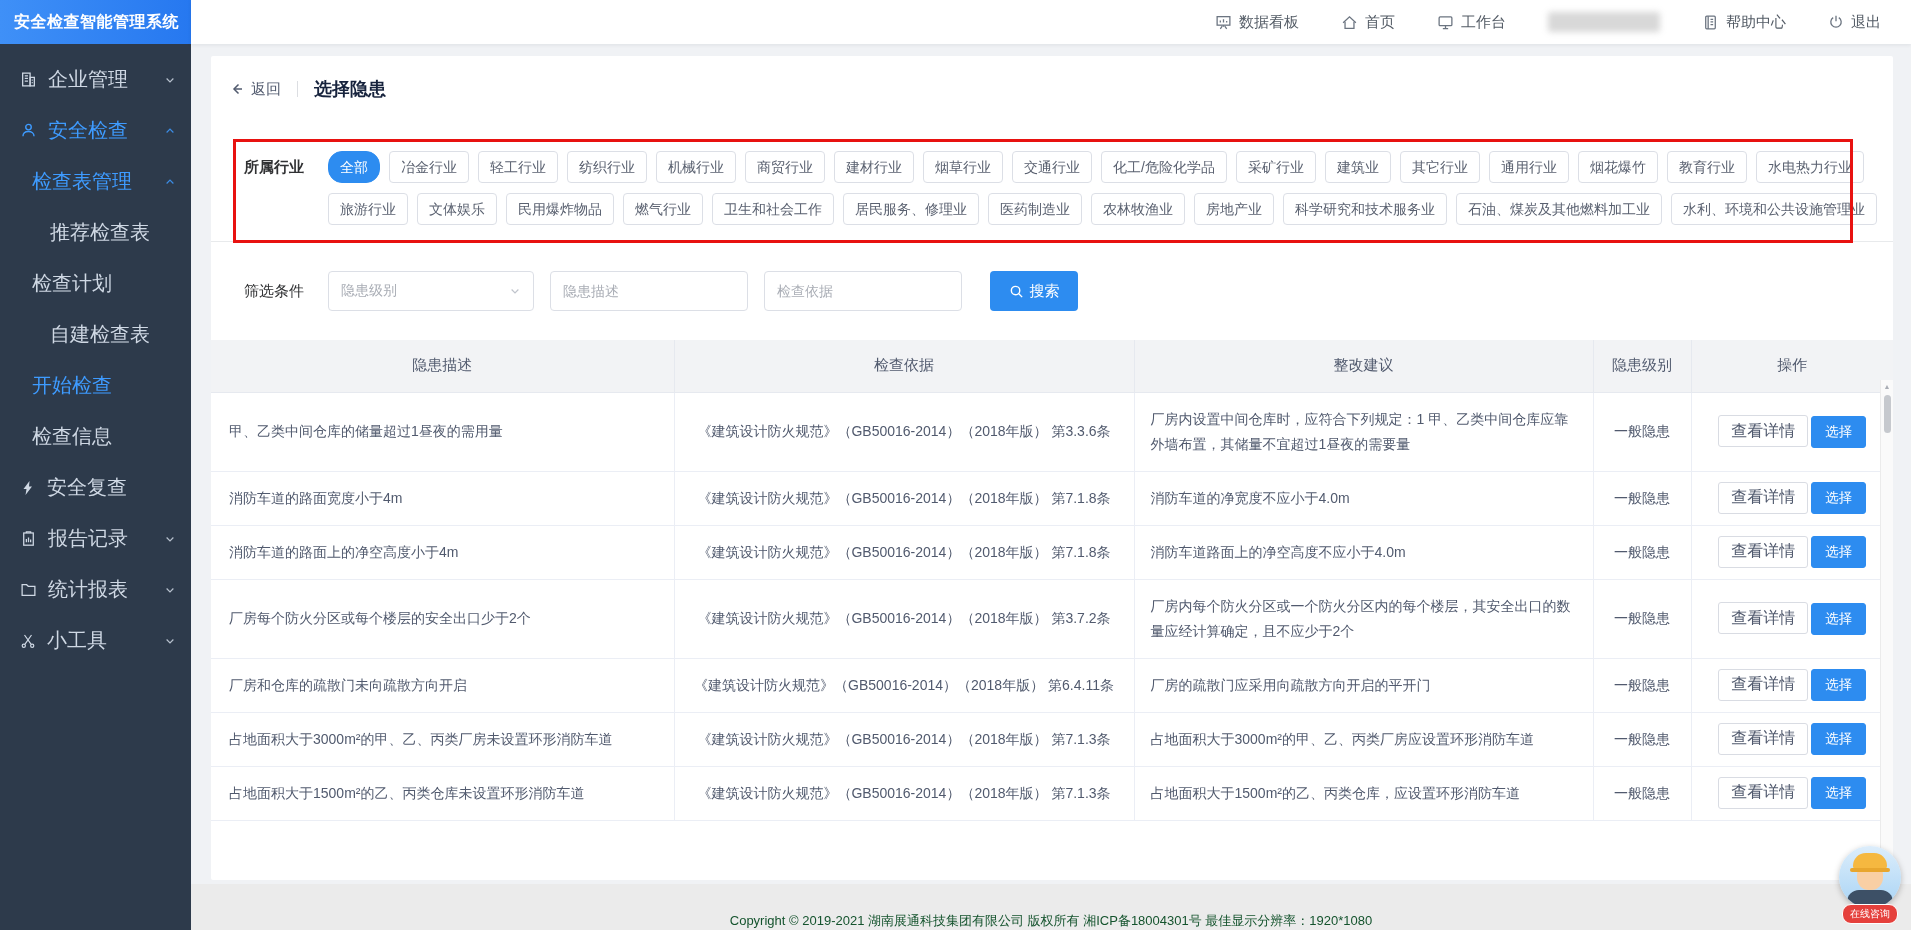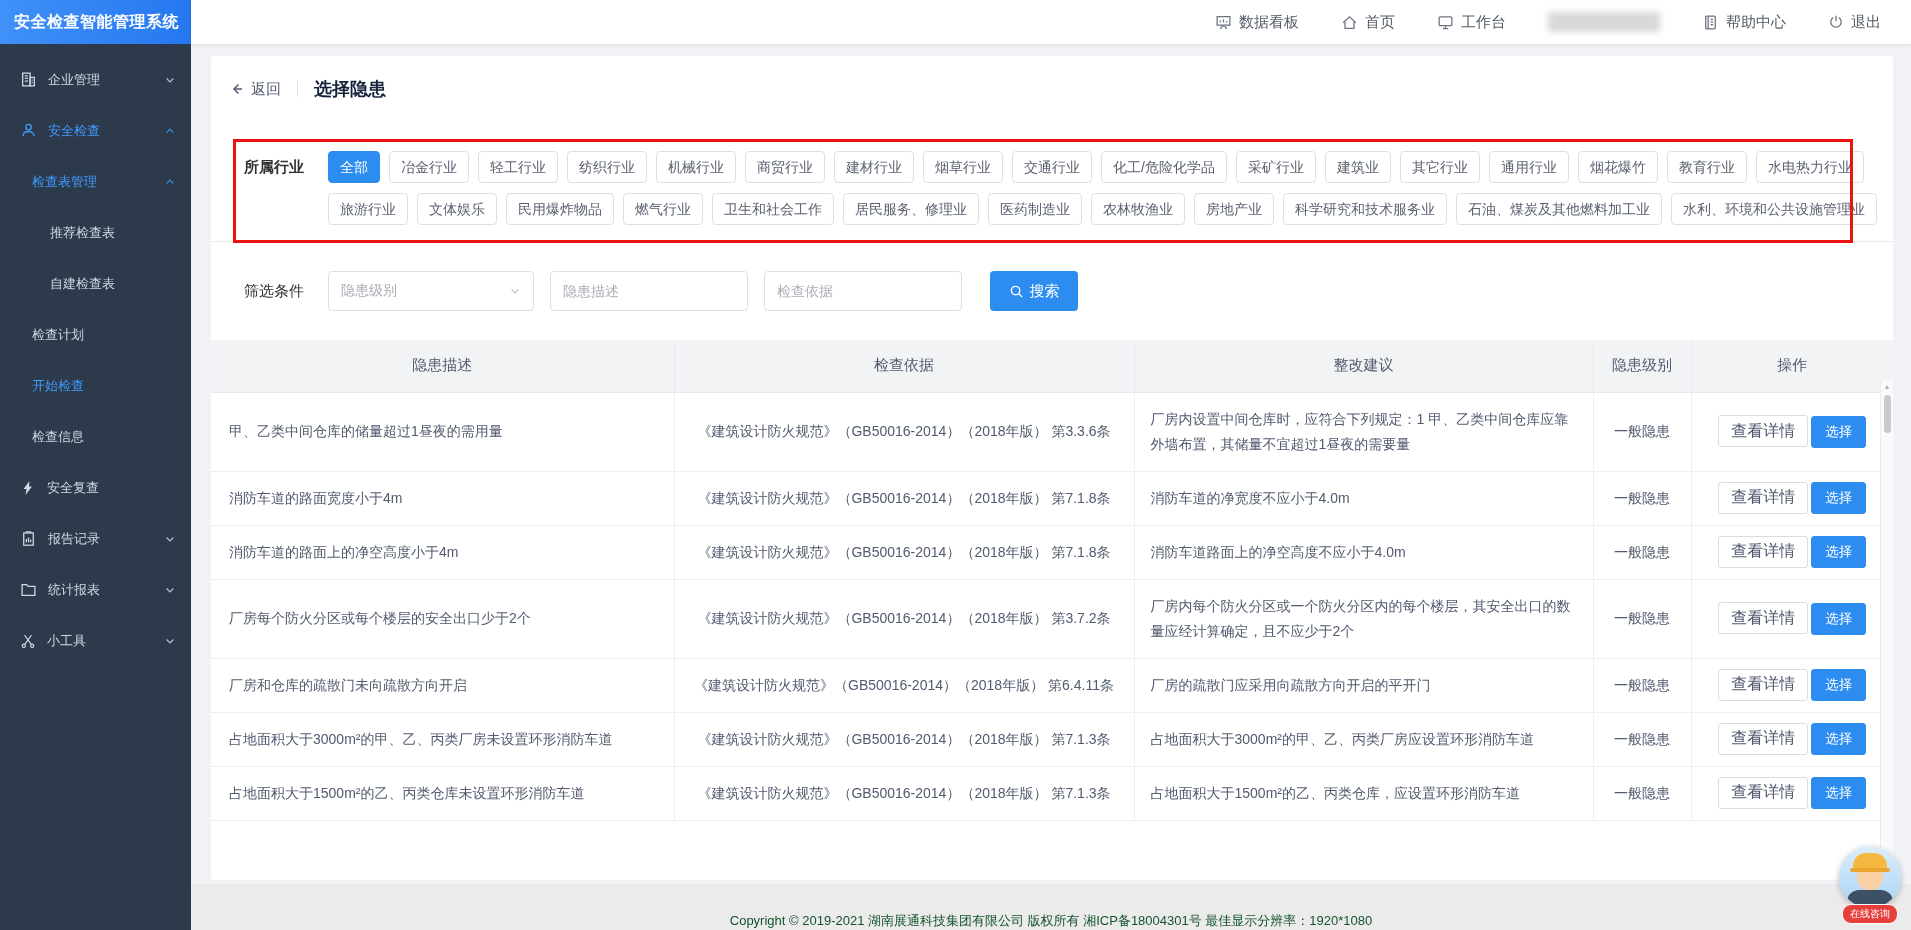--- a/index.html
+++ b/index.html
@@ -6,21 +6,21 @@
   html,body { width:1911px; height:930px; overflow:hidden; background:#f0f2f5;
     font-family:"Liberation Sans","DejaVu Sans",sans-serif; }
   .app { width:1911px; height:930px; display:flex; position:relative; }
 
   
   .sidebar { width:191px; flex-shrink:0; background:#2d3a4b; display:flex; flex-direction:column; }
   .logo { height:44px; background:linear-gradient(90deg,#3f90f7,#2678f0); color:#fff;
     font-size:16px; font-weight:bold; display:flex; align-items:center; padding-left:14px;
     letter-spacing:.5px; white-space:nowrap; }
   .side-nav { padding-top:10px; }
-  .side-item { height:51px; display:flex; align-items:center; font-size:13px; cursor:pointer;
+  .side-item { height:51px; display:flex; align-items:center; font-size:20px; cursor:pointer;
     position:relative; color:#cfd8e4; }
   .side-item.lvl1 { padding-left:20px; }
   .side-item.lvl1 .s-label { margin-left:11px; }
   .side-item.lvl2 { padding-left:32px; }
   .side-item.lvl3 { padding-left:50px; }
   .side-item.active { color:#3e9bff; }
   .s-icon { display:flex; align-items:center; }
   .s-chevron { position:absolute; right:15px; display:flex; align-items:center; opacity:.85; }
 
   
@@ -45,21 +45,21 @@
 
   
   .industry-section { position:relative; margin-top:20px; padding:16px 40px 6px 33px;
     border-bottom:1px solid #e8eaec; display:flex; align-items:flex-start; flex-shrink:0; }
   .industry-label { font-size:15px; font-weight:bold; color:#303133; line-height:32px;
     width:68px; flex-shrink:0; }
   .tags-col { margin-left:16px; min-width:0; }
   .tag-row { display:flex; gap:9px; margin-bottom:10px; white-space:nowrap; }
   .tag { height:32px; line-height:30px; padding:0 11px; border:1px solid #dcdfe6; border-radius:4px;
     font-size:14px; color:#5a6170; background:#fff; cursor:pointer; white-space:nowrap; }
-  .tag.selected { background:#2d8cf0; border-color:#2d8cf0; color:#fff; }
+  .tag.selected { background:#2d8cf0; border-color:#2d8cf0; color:#fff;border-radius:14px; }
   .red-outline { position:absolute; left:22px; right:40px; top:4px; bottom:-2px;
     border:3px solid #e81210; pointer-events:none; z-index:2; }
 
   
   .filter-row { display:flex; align-items:center; margin:16px 0 16px 33px; flex-shrink:0; }
   .filter-label { font-size:15px; font-weight:normal; color:#303133; width:68px; flex-shrink:0; }
   .select-box { width:206px; height:40px; border:1px solid #dcdfe6; border-radius:4px;
     display:flex; align-items:center; padding:0 12px; margin-left:16px; cursor:pointer; background:#fff; }
   .select-box .sel-text { color:#a9adb5; font-size:14px; }
   .select-box .sel-chevron { margin-left:auto; color:#c0c4cc; display:flex; }
@@ -172,25 +172,25 @@
           <span class="s-label">检查表管理</span>
           <span class="s-chevron">
             <svg viewBox="0 0 16 16" width="12" height="12">
               <path fill="none" stroke="currentColor" stroke-width="1.6" d="m3.5 10 4.5-4.5L12.5 10"></path>
             </svg>
           </span>
         </div>
         <div class="side-item lvl3">
           <span class="s-label">推荐检查表</span>
         </div>
+        <div class="side-item lvl2">
+          <span class="s-label">检查计划</span>
+        </div>
         <div class="side-item lvl3">
           <span class="s-label">自建检查表</span>
-        </div>
-        <div class="side-item lvl2">
-          <span class="s-label">检查计划</span>
         </div>
         <div class="side-item lvl2 active">
           <span class="s-label">开始检查</span>
         </div>
         <div class="side-item lvl2">
           <span class="s-label">检查信息</span>
         </div>
         <div class="side-item lvl1">
           <span class="s-icon">
             <svg viewBox="0 0 16 16" width="16" height="16">

